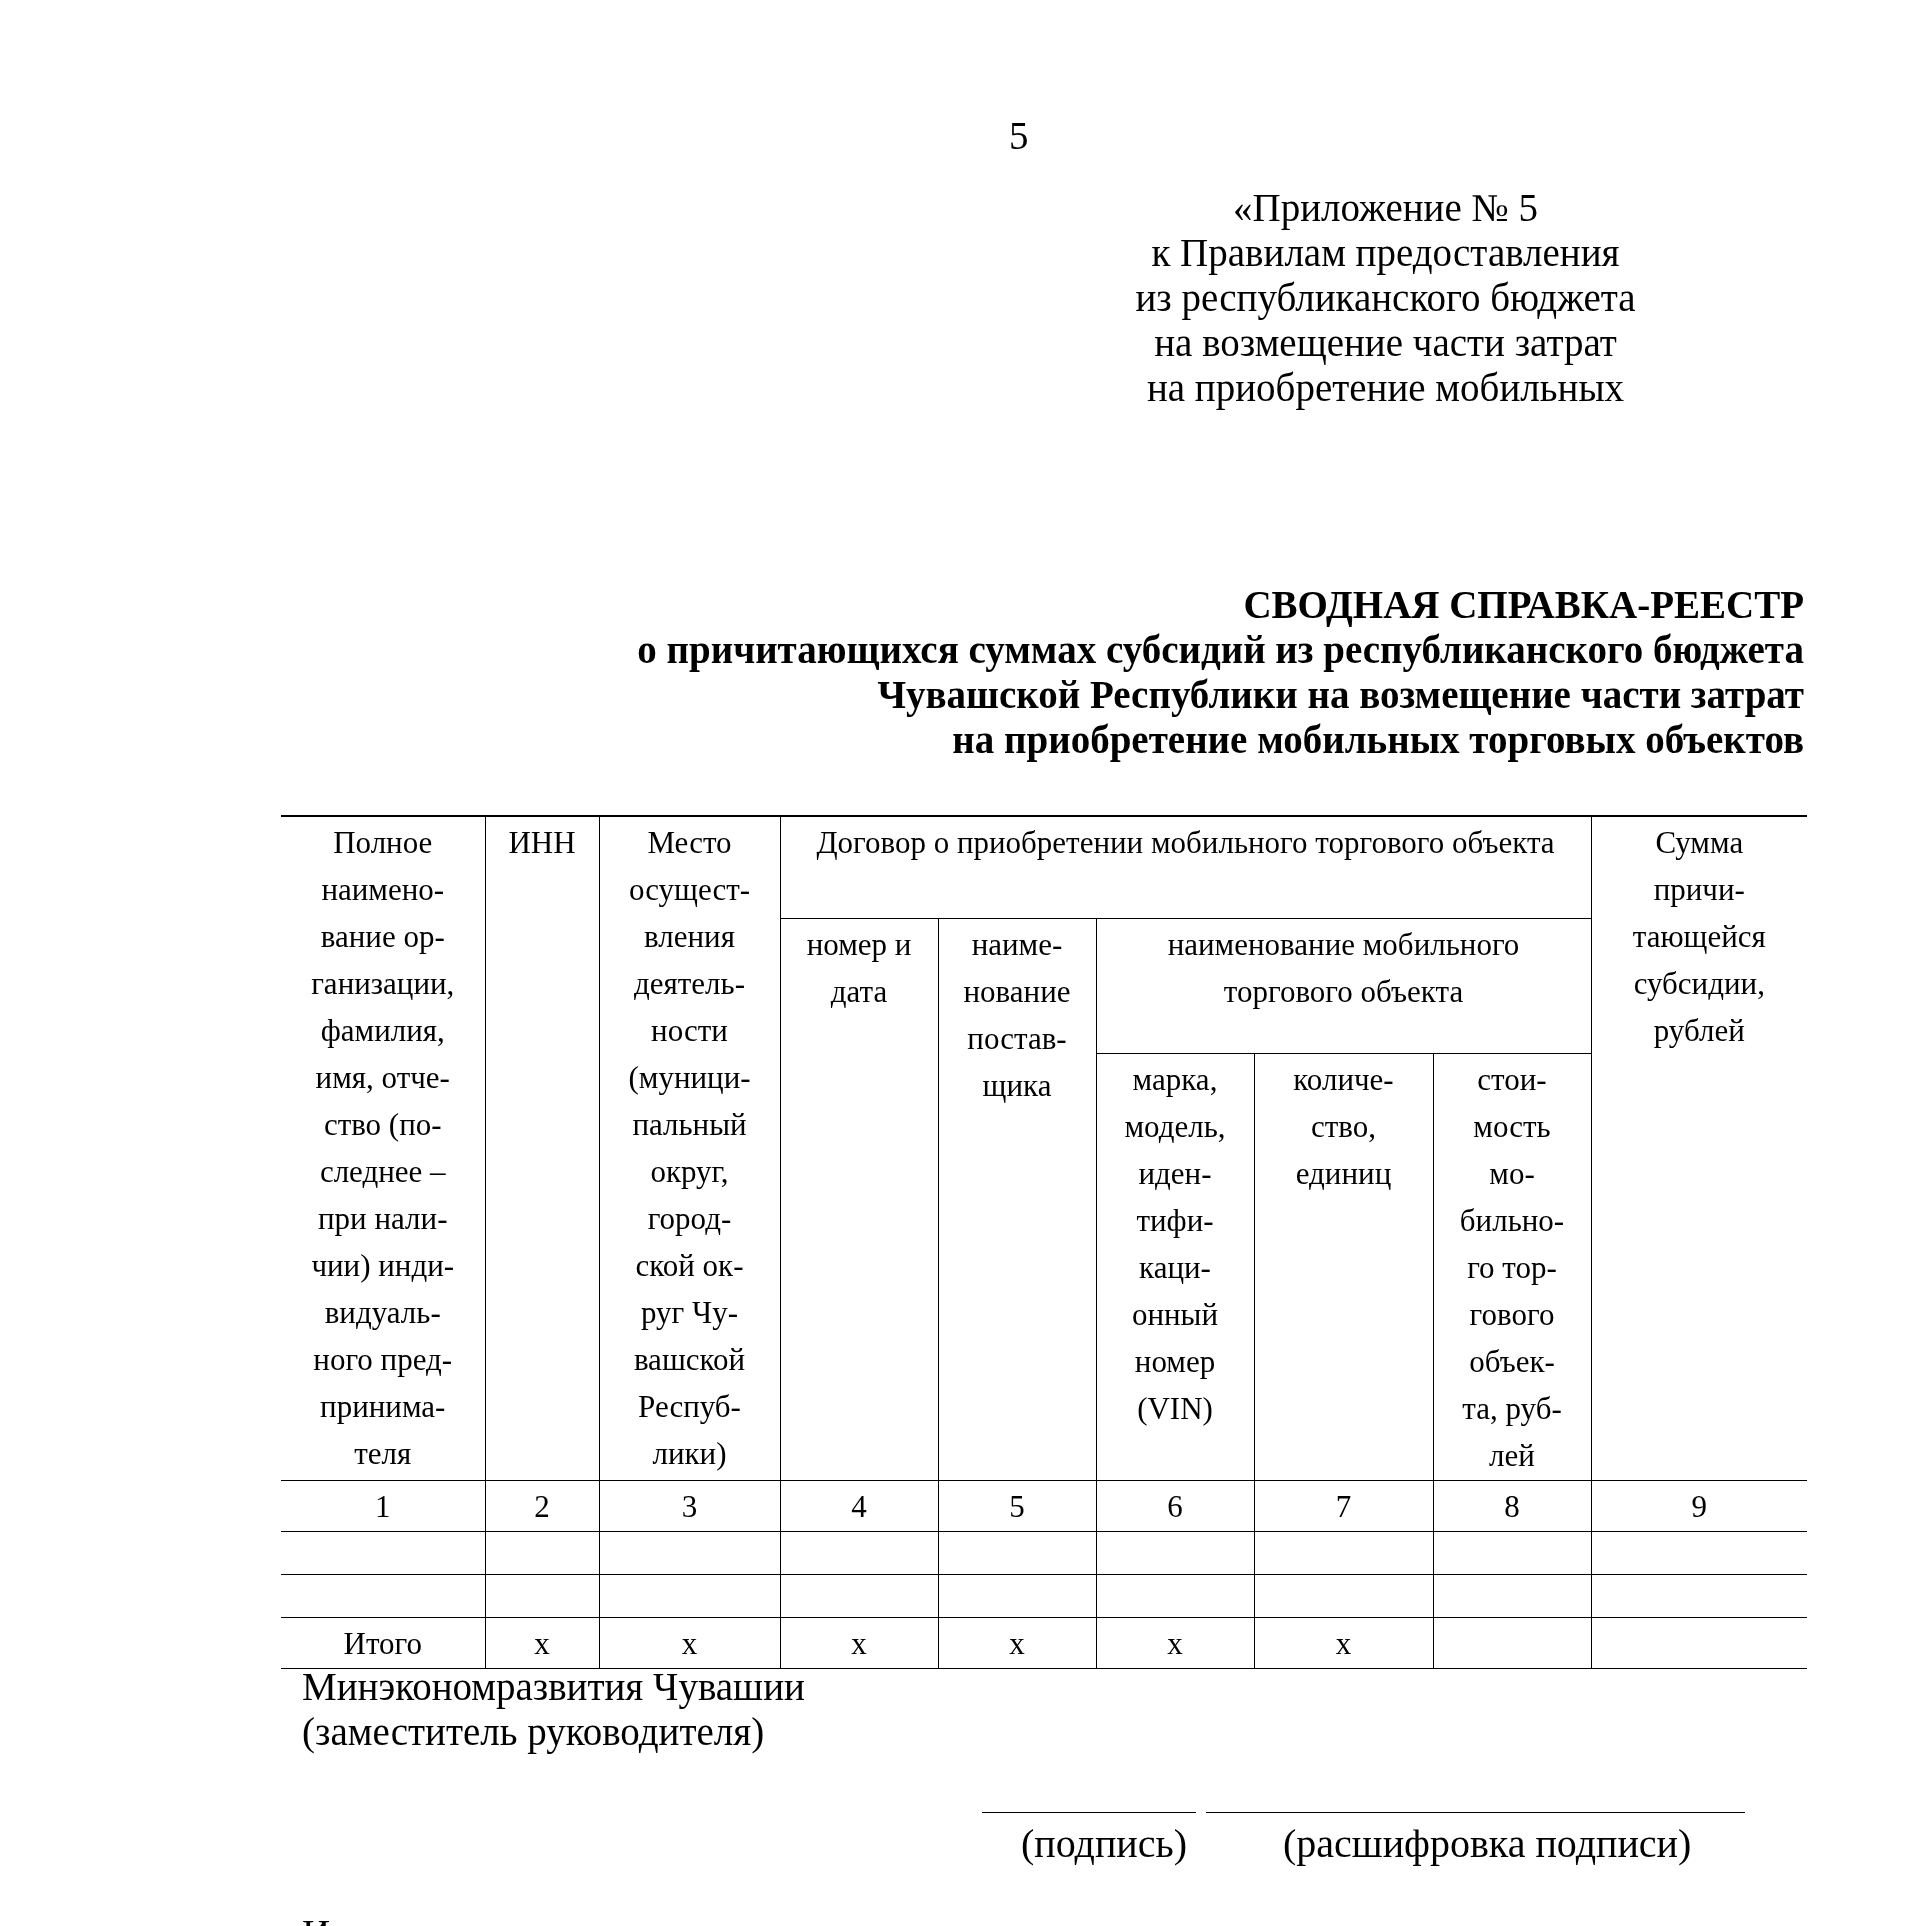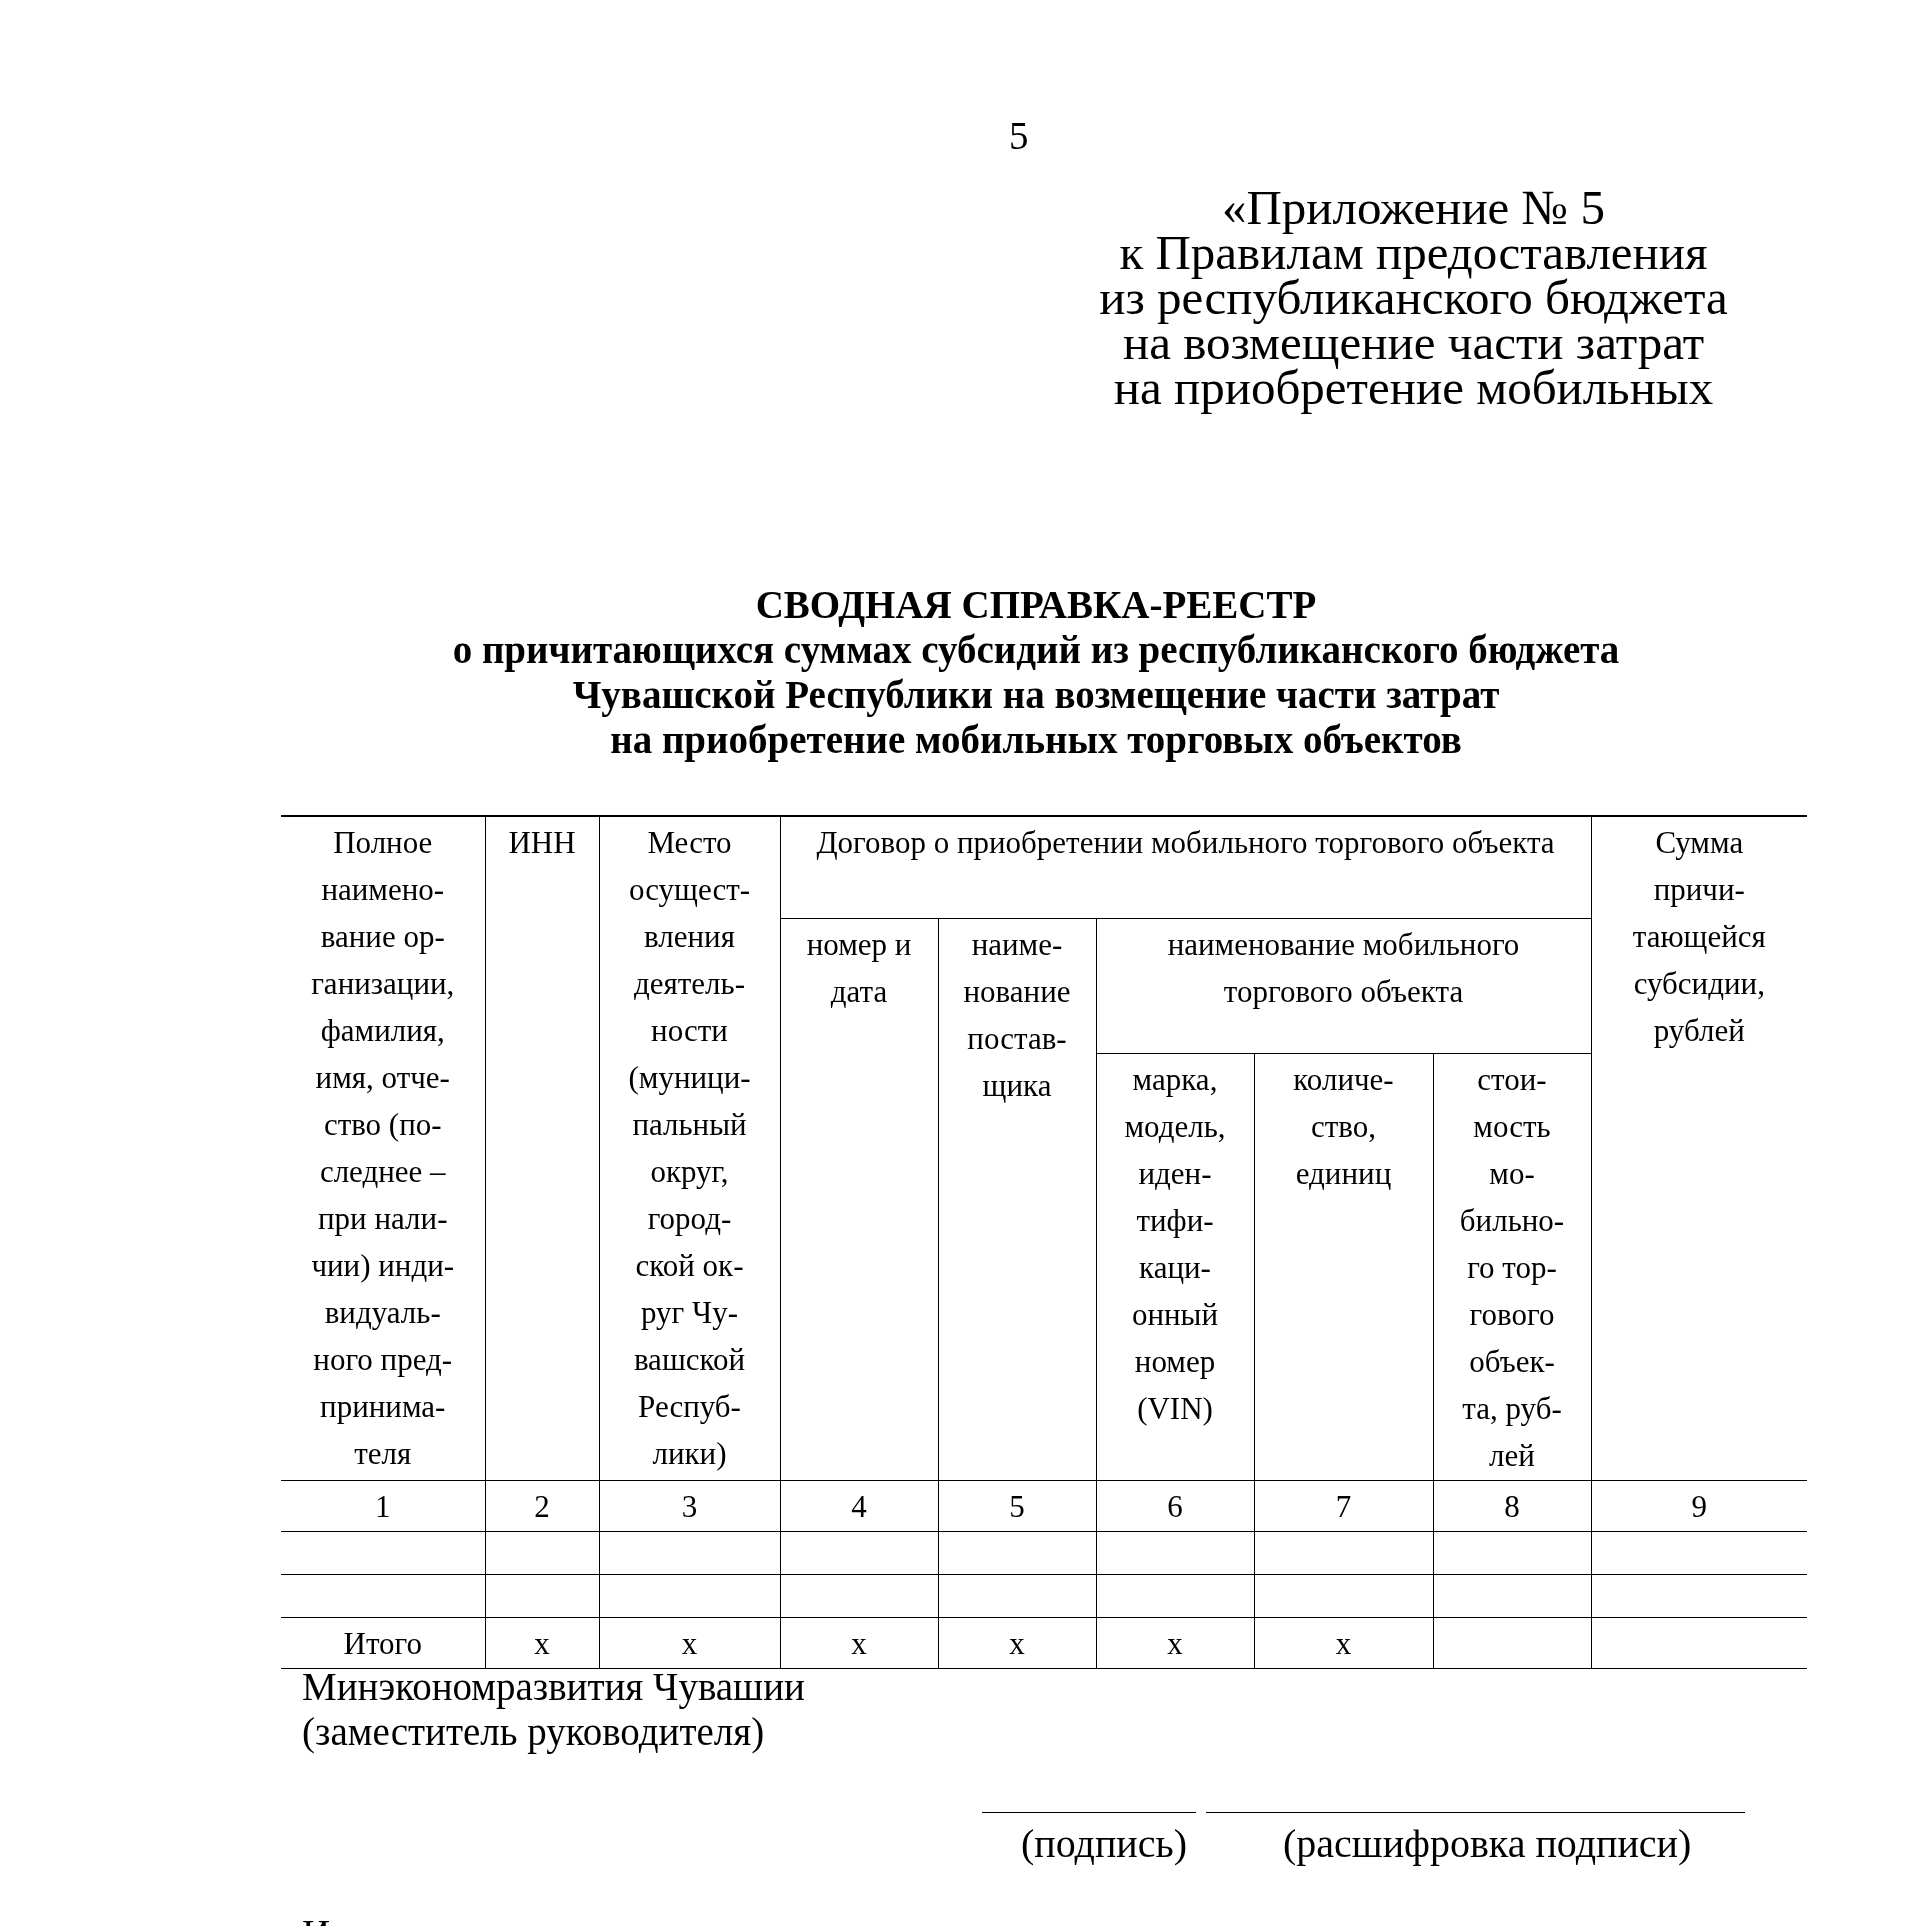--- a/index.html
+++ b/index.html
@@ -6,26 +6,26 @@
     body {
       width: 1911px; height: 2702px; position: relative; overflow: hidden;
       font-family: "Liberation Serif", "DejaVu Serif", serif;
       color: #000;
     }
     .page-number {
       position: absolute; left: 1009px; top: 116px;
       font-size: 39px; line-height: 1;
     }
     .appendix {
-      position: absolute; left: 1086px; top: 185px; width: 655px;
-      text-align: center; font-size: 49px; line-height: 45px;
+      position: absolute; left: 1058px; top: 185px; width: 655px;
+      text-align: center; font-size: 39px; line-height: 45px;
     }
     .title-block {
-      position: absolute; left: 275px; top: 582px; width: 1522px;
-      text-align: center; font-weight: bold; font-size: 39px; line-height: 45px;
+      position: absolute; left: 282px; top: 582px; width: 1522px;
+      text-align: right; font-weight: bold; font-size: 39px; line-height: 45px;
     }
     table.registry {
       position: absolute; left: 281px; top: 815px; width: 1525px;
       border-collapse: collapse; font-size: 31px; line-height: 47px;
       table-layout: fixed;
     }
     table.registry th, table.registry td {
       border: 1.5px solid #000; text-align: center; vertical-align: top;
       font-weight: normal; padding: 1.5px 2.3px; word-wrap: break-word;
     }

